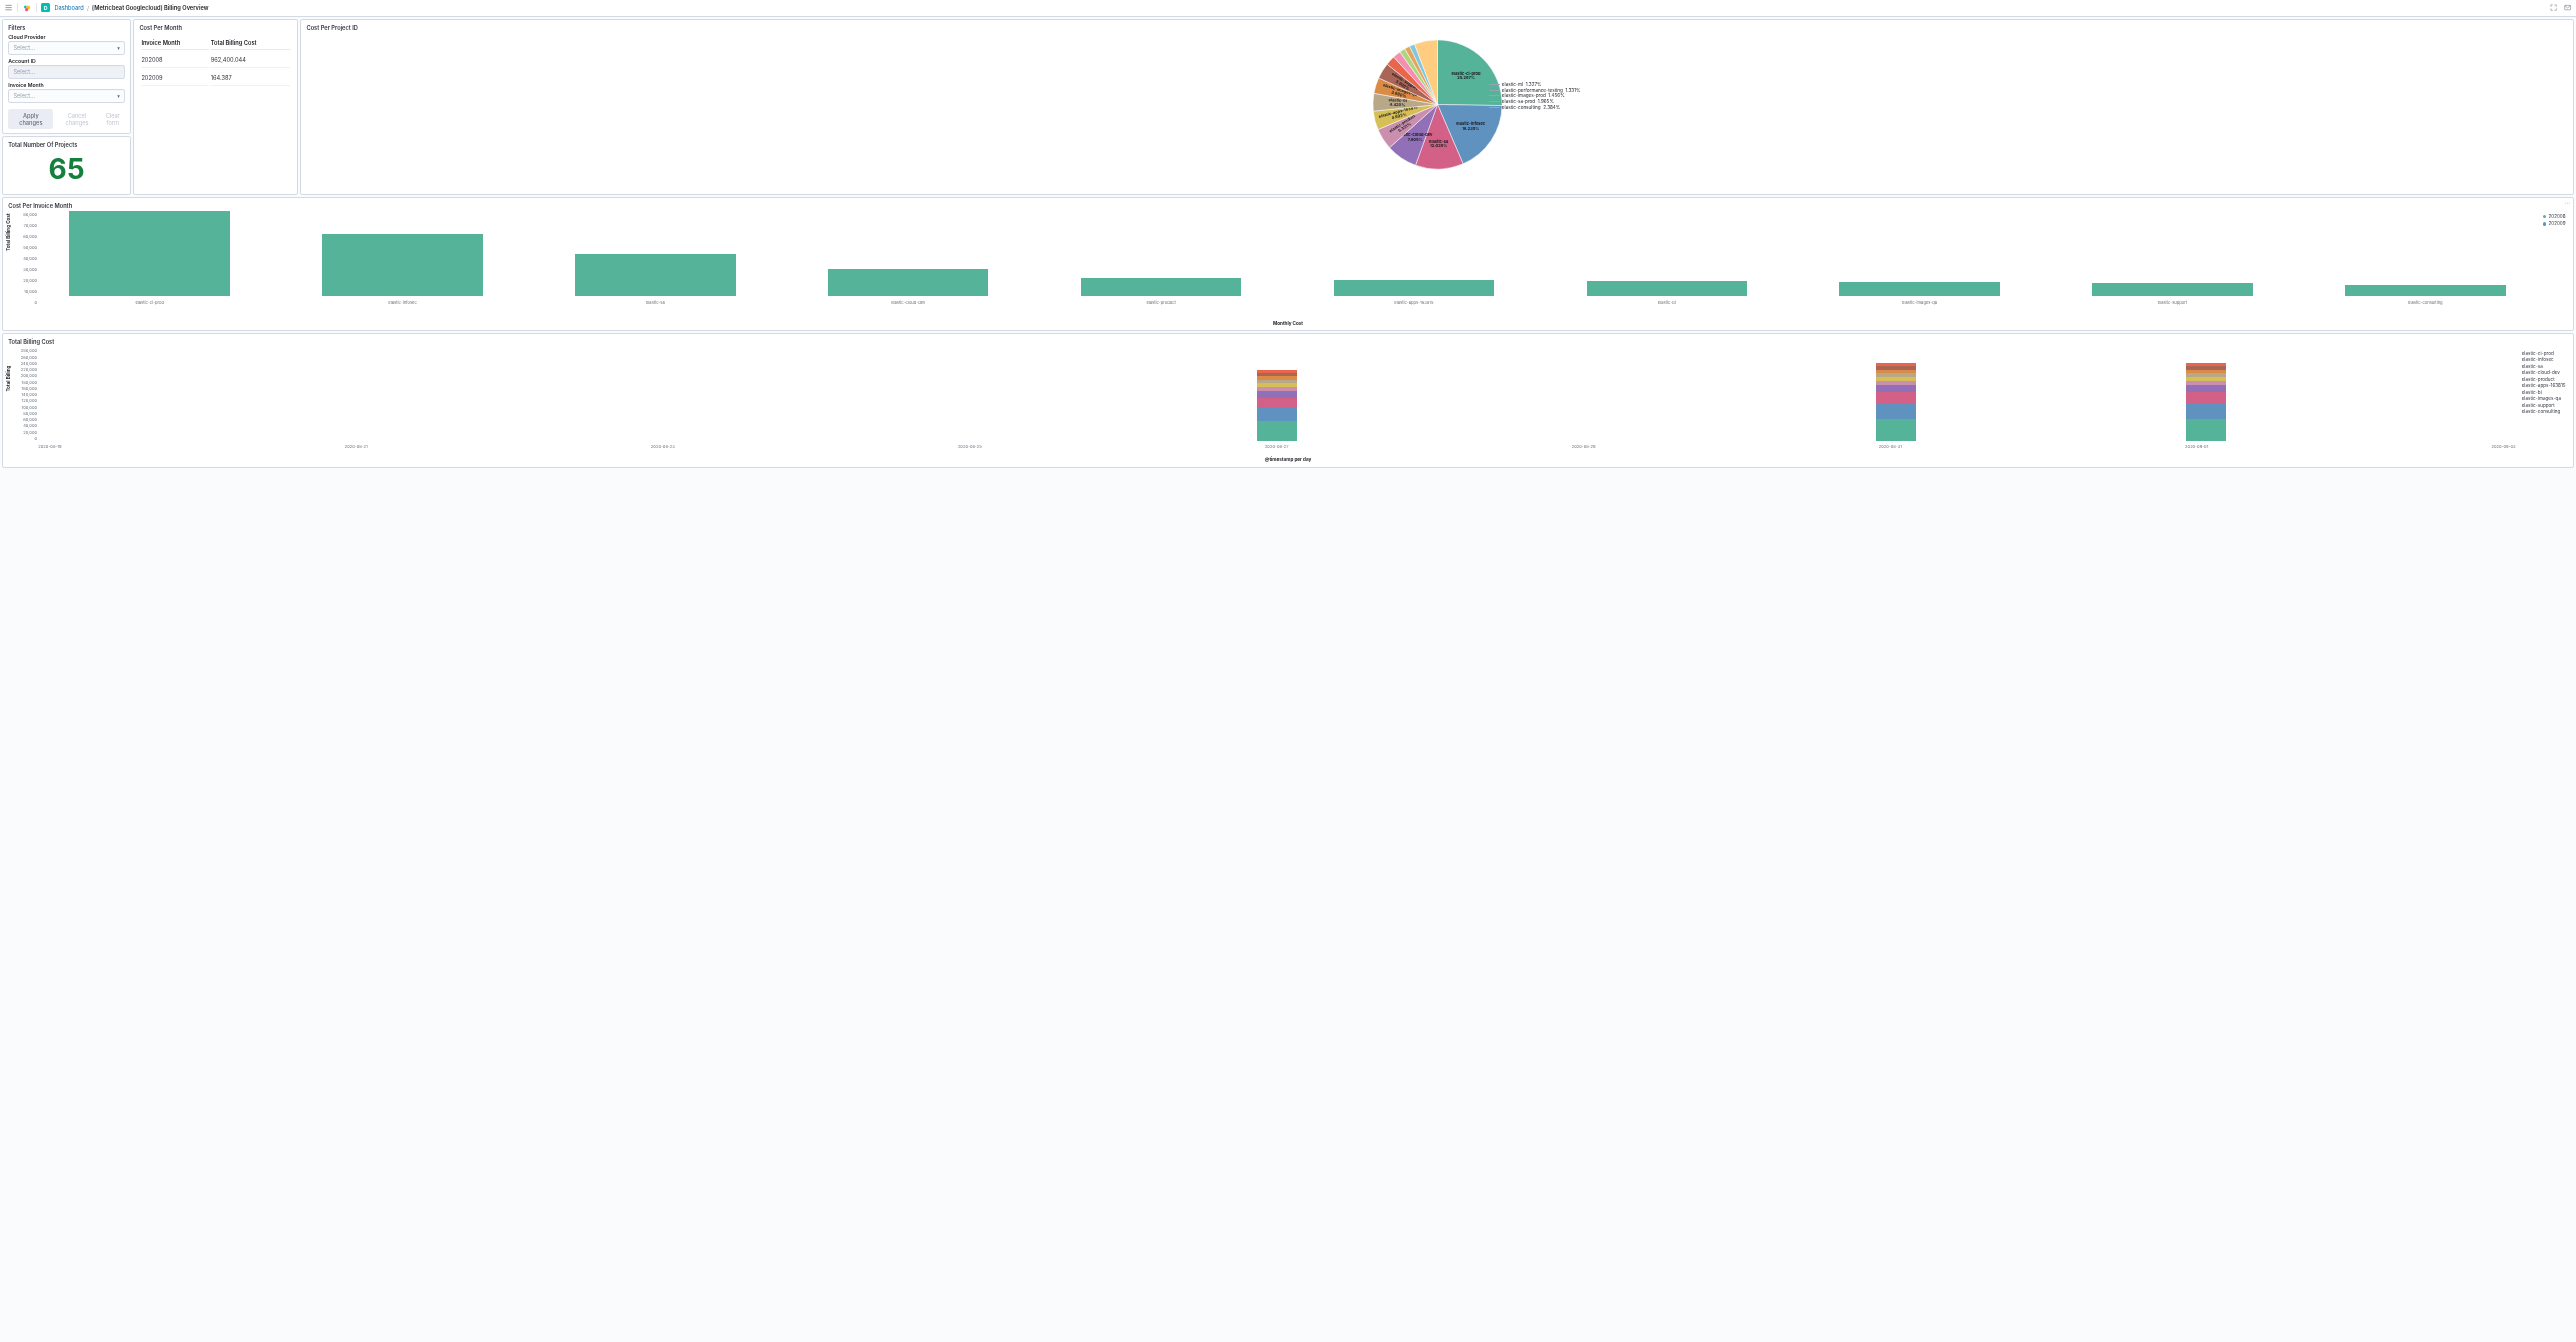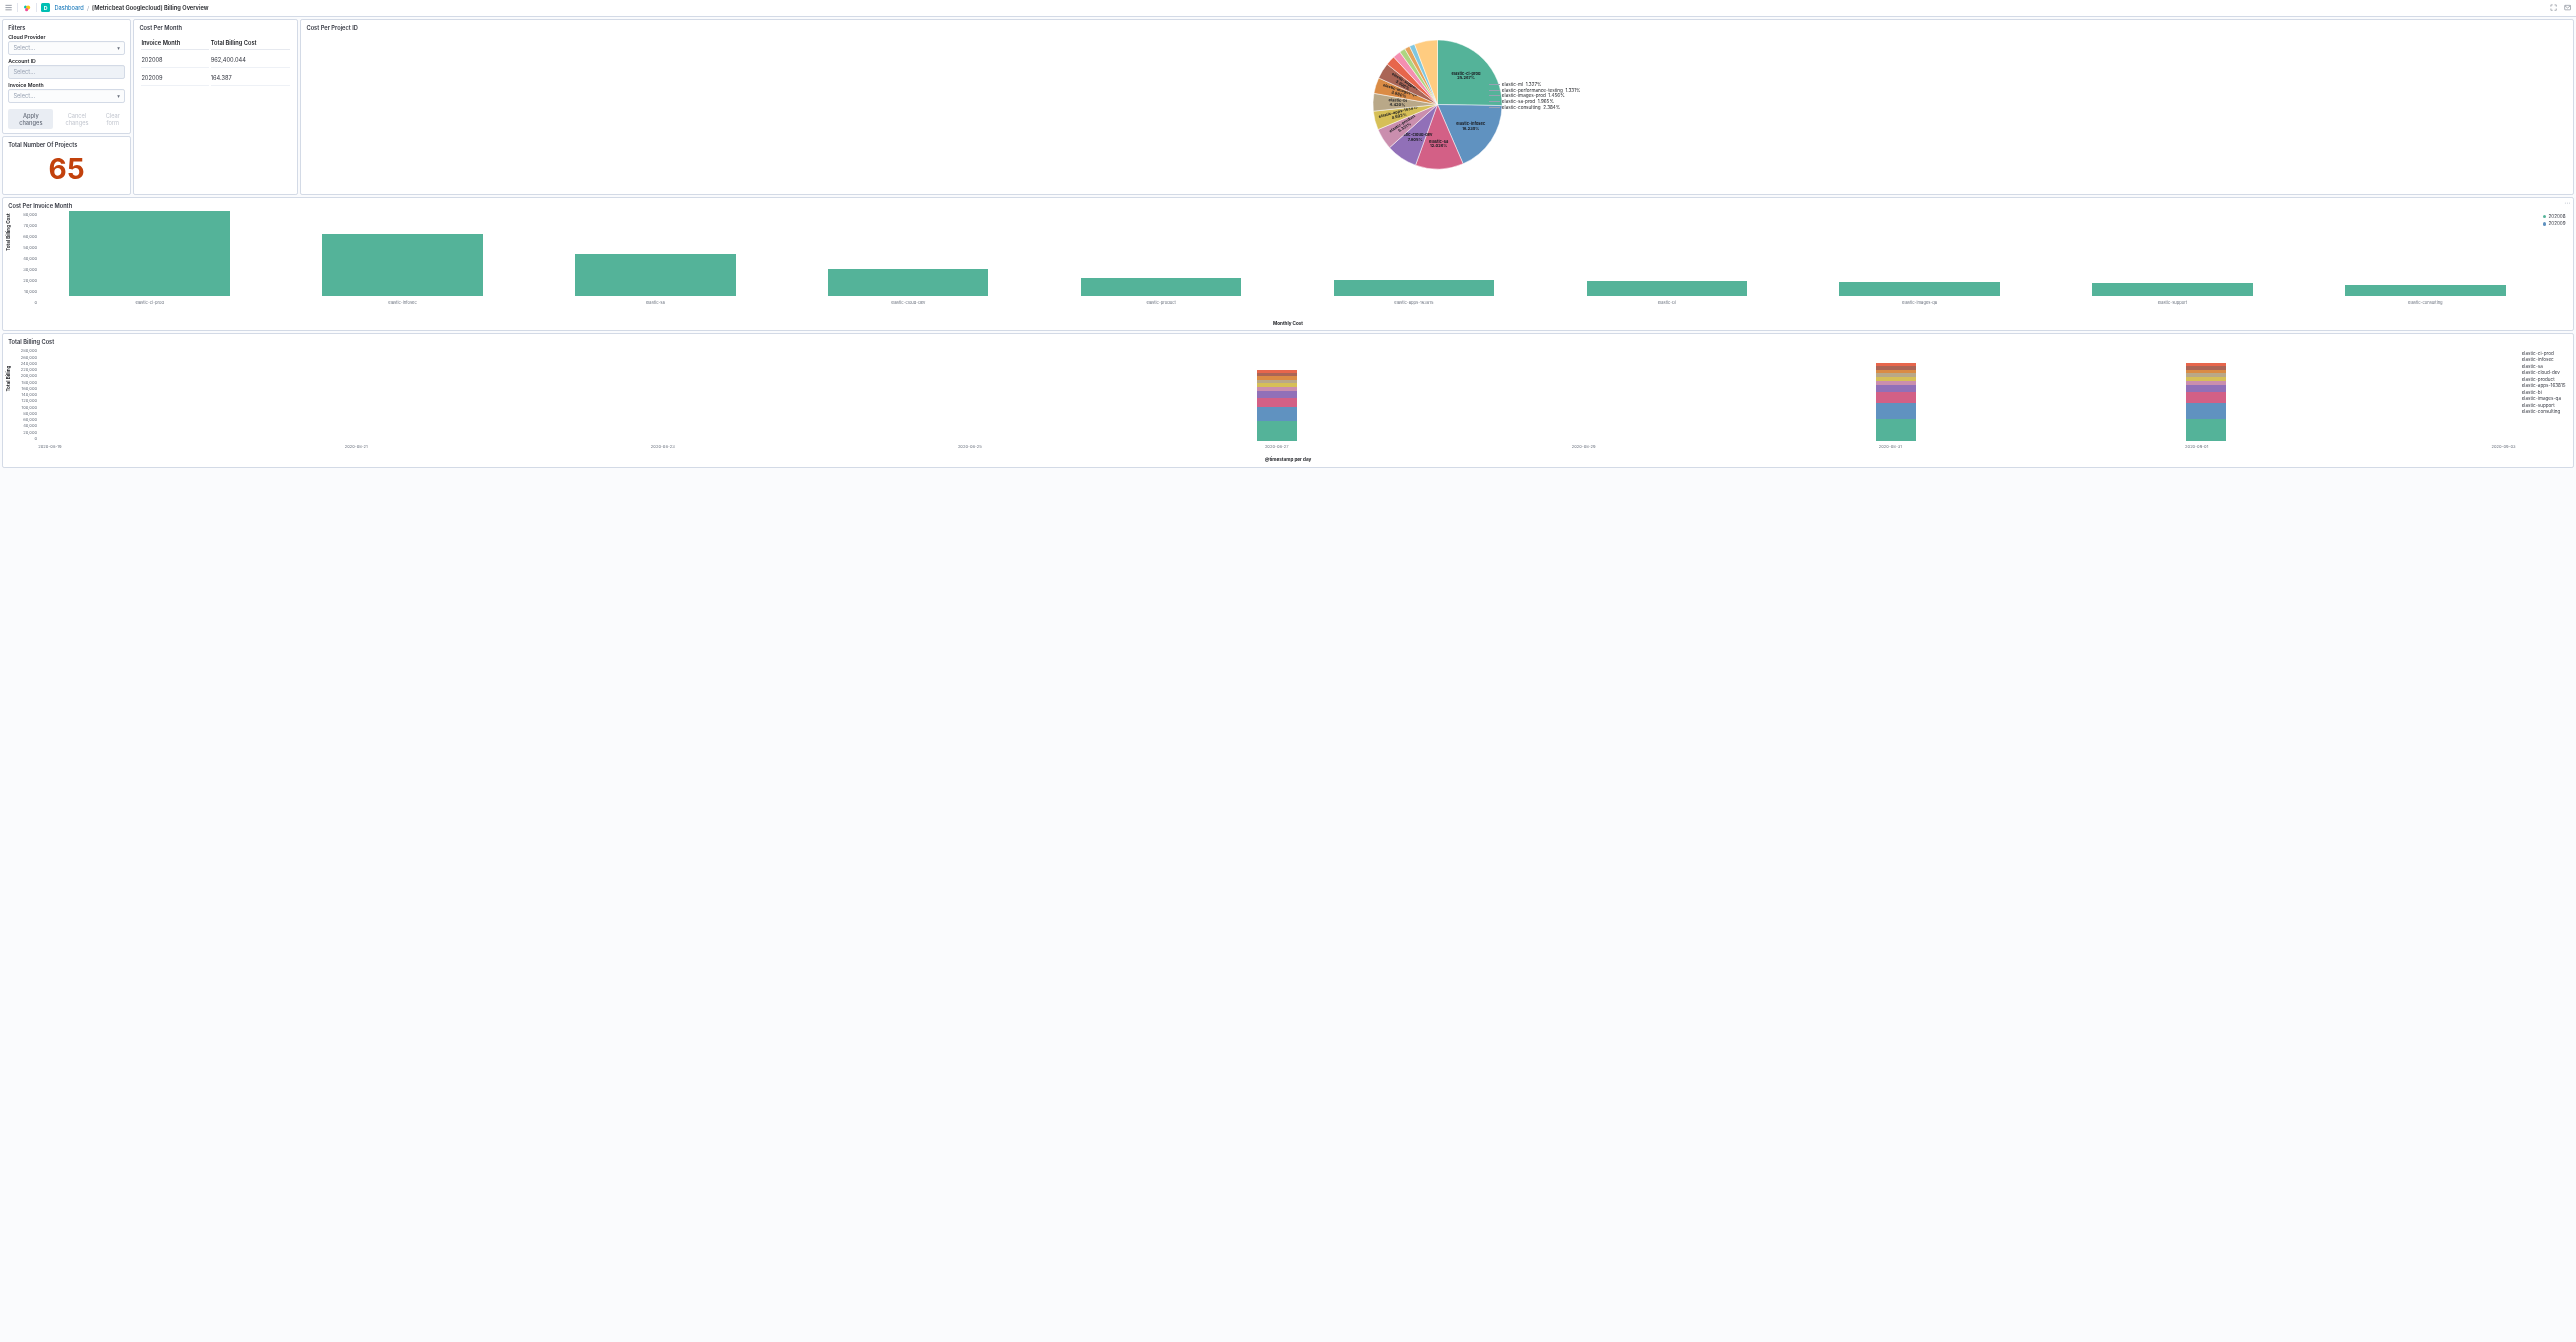--- a/index.html
+++ b/index.html
@@ -30,21 +30,21 @@
 
 .label { font-size:5.2px; font-weight:600; color:#1a1c21; display:block; margin:3.1px 0 1.5px; }
 .select { width:100%; height:13.4px; border:0.5px solid #d3dae6; border-radius:2.1px; background:#fbfcfd; padding:0 4.1px; font-size:5.7px; color:#98a2b3; display:flex; align-items:center; justify-content:space-between; box-shadow: inset 0 0.5px 0.5px rgba(0,0,0,.03);}
 .select.disabled { background:#eef2f7; }
 .chevron { color:#69707d; font-size:5.2px; }
 .btnrow { display:flex; gap:5.2px; align-items:center; margin-top:6.2px; }
 .btn-primary { background:#e9edf3; color:#69707d; border:none; border-radius:2.1px; padding:3.1px 5.2px; font-size:5.7px; font-weight:500; }
 .btn-link { background:none; border:none; color:#c2c6cf; font-size:5.7px; }
 
 
-.big-number { font-size:28px; font-weight:700; color:#c2410c; text-align:center; line-height:1; padding:4.1px 0 6.2px; }
+.big-number { font-size:28px; font-weight:700; color:#15803d; text-align:center; line-height:1; padding:4.1px 0 6.2px; }
 
 
 .tbl { width:100%; font-size:5.7px; }
 .tbl th { text-align:left; font-weight:600; padding:3.1px 0; border-bottom:0.5px solid #e6e9ef; color:#1a1c21; }
 .tbl td { padding:4.1px 0; border-bottom:0.5px solid #eef1f6; color:#343741; }
 
 
 .pie-wrap { display:flex; justify-content:center; align-items:center; height:142px; position:relative; }
 .pie-svg-holder { position:relative; width:139px; height:139px; }
 .pie-svg { width:100%; height:100%; }

